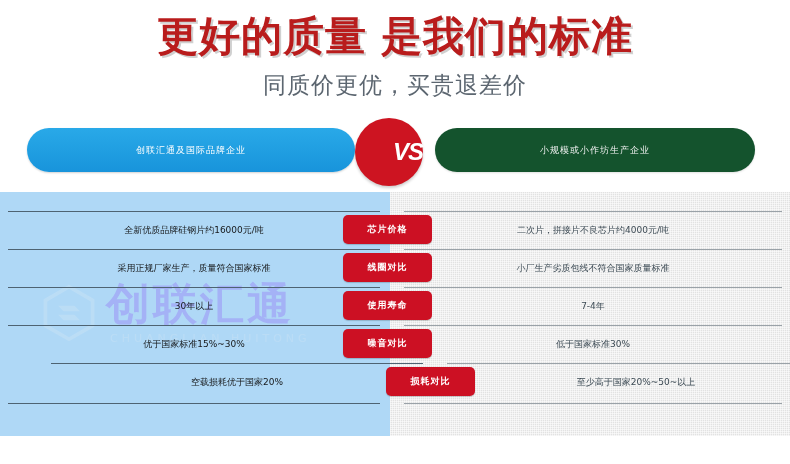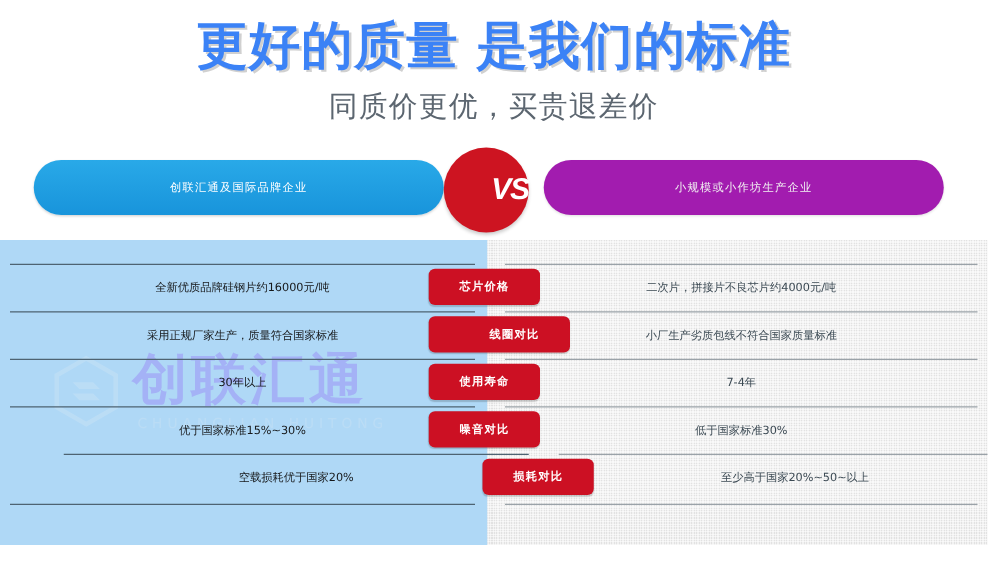--- a/index.html
+++ b/index.html
@@ -21,21 +21,21 @@
     background: #ffffff;
   }
 
   
   .headline {
     position: absolute;
     left: 0;
     top: 14px;
     width: 790px;
     text-align: center;
-    color: #3b82f6;
+    color: #b91c1c;
     font-size: 41px;
     font-weight: bold;
     letter-spacing: 1px;
     line-height: 1.1;
     text-shadow: 2px 2px 0 rgba(150,150,150,0.45);
     white-space: nowrap;
   }
   .headline .gap { display: inline-block; width: 14px; }
 
   .subheadline {
@@ -75,21 +75,21 @@
   .pill-blue {
     left: 27px;
     width: 328px;
     background: linear-gradient(180deg, #29A9E8 0%, #1894DB 100%);
     color: #ffffff;
     box-shadow: 0 1px 2px rgba(0,0,0,0.18);
   }
   .pill-gray {
     left: 435px;
     width: 320px;
-    background: #a21caf;
+    background: #14532d;
     color: #F2F2F2;
     box-shadow: 0 1px 2px rgba(0,0,0,0.12);
   }
   .vs-circle {
     position: absolute;
     left: 355px;
     top: 0px;
     width: 68px;
     height: 68px;
     border-radius: 50%;
@@ -303,21 +303,21 @@
           <div class="line-left"></div>
           <div class="line-right"></div>
           <div class="cell-left" style="font-size: 9px;">全新优质品牌硅钢片约16000元/吨</div>
           <div class="badge" style="font-size: 9px; text-align: right;">芯片价格</div>
           <div class="cell-right" style="font-size: 9px;">二次片，拼接片不良芯片约4000元/吨</div>
         </div>
         <div class="row" style="top: 57px;">
           <div class="line-left"></div>
           <div class="line-right"></div>
           <div class="cell-left" style="font-size: 9px;">采用正规厂家生产，质量符合国家标准</div>
-          <div class="badge" style="font-size: 9px; padding-left: 24px;">线圈对比</div>
+          <div class="badge" style="font-size: 9px;">线圈对比</div>
           <div class="cell-right" style="font-size: 9px;">小厂生产劣质包线不符合国家质量标准</div>
         </div>
         <div class="row" style="top: 95px;">
           <div class="line-left"></div>
           <div class="line-right"></div>
           <div class="cell-left" style="font-size: 9px;">30年以上</div>
           <div class="badge" style="font-size: 9px;">使用寿命</div>
           <div class="cell-right" style="font-size: 9px;">7-4年</div>
         </div>
         <div class="row" style="top: 133px;">

